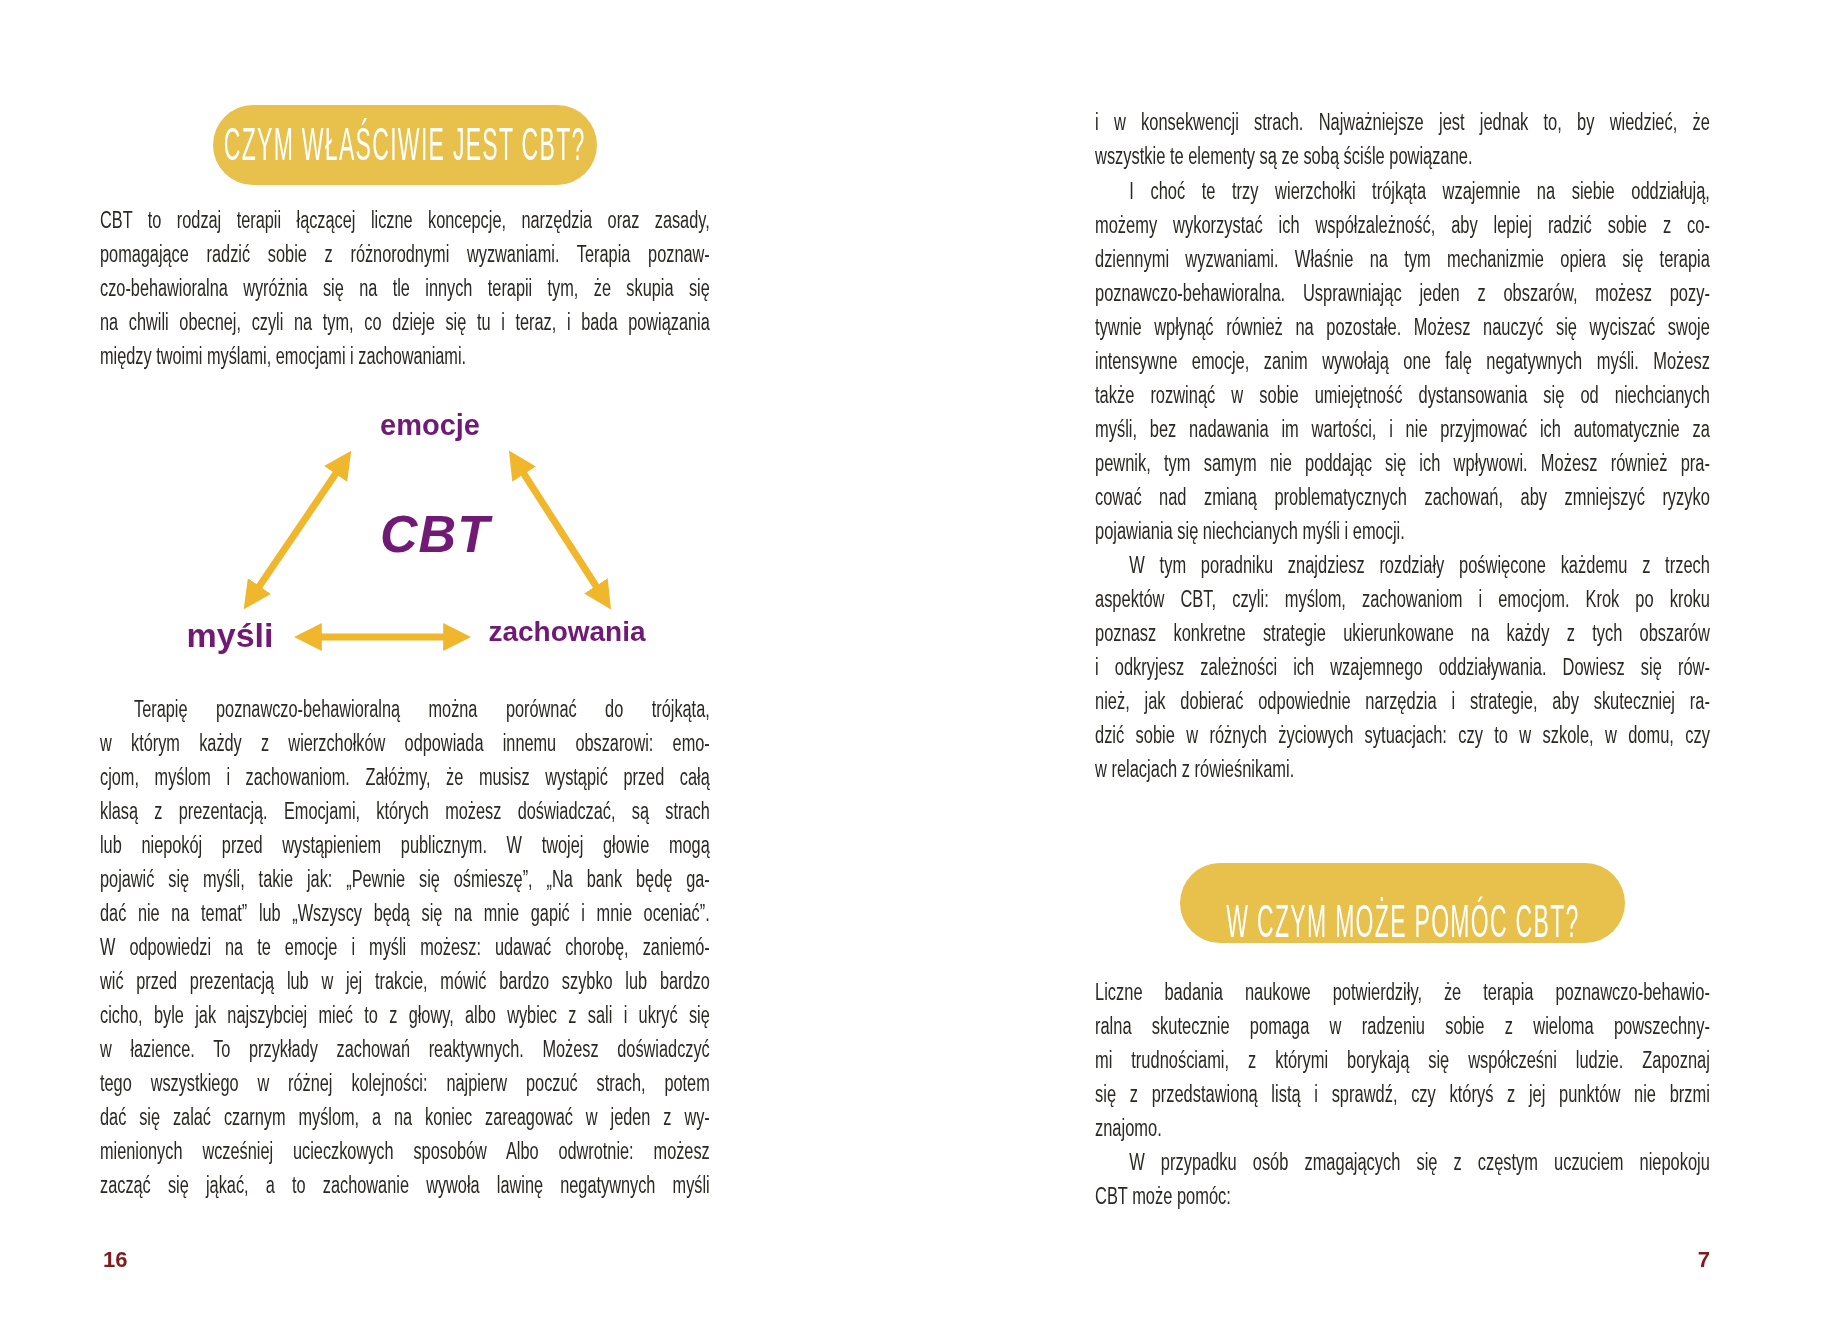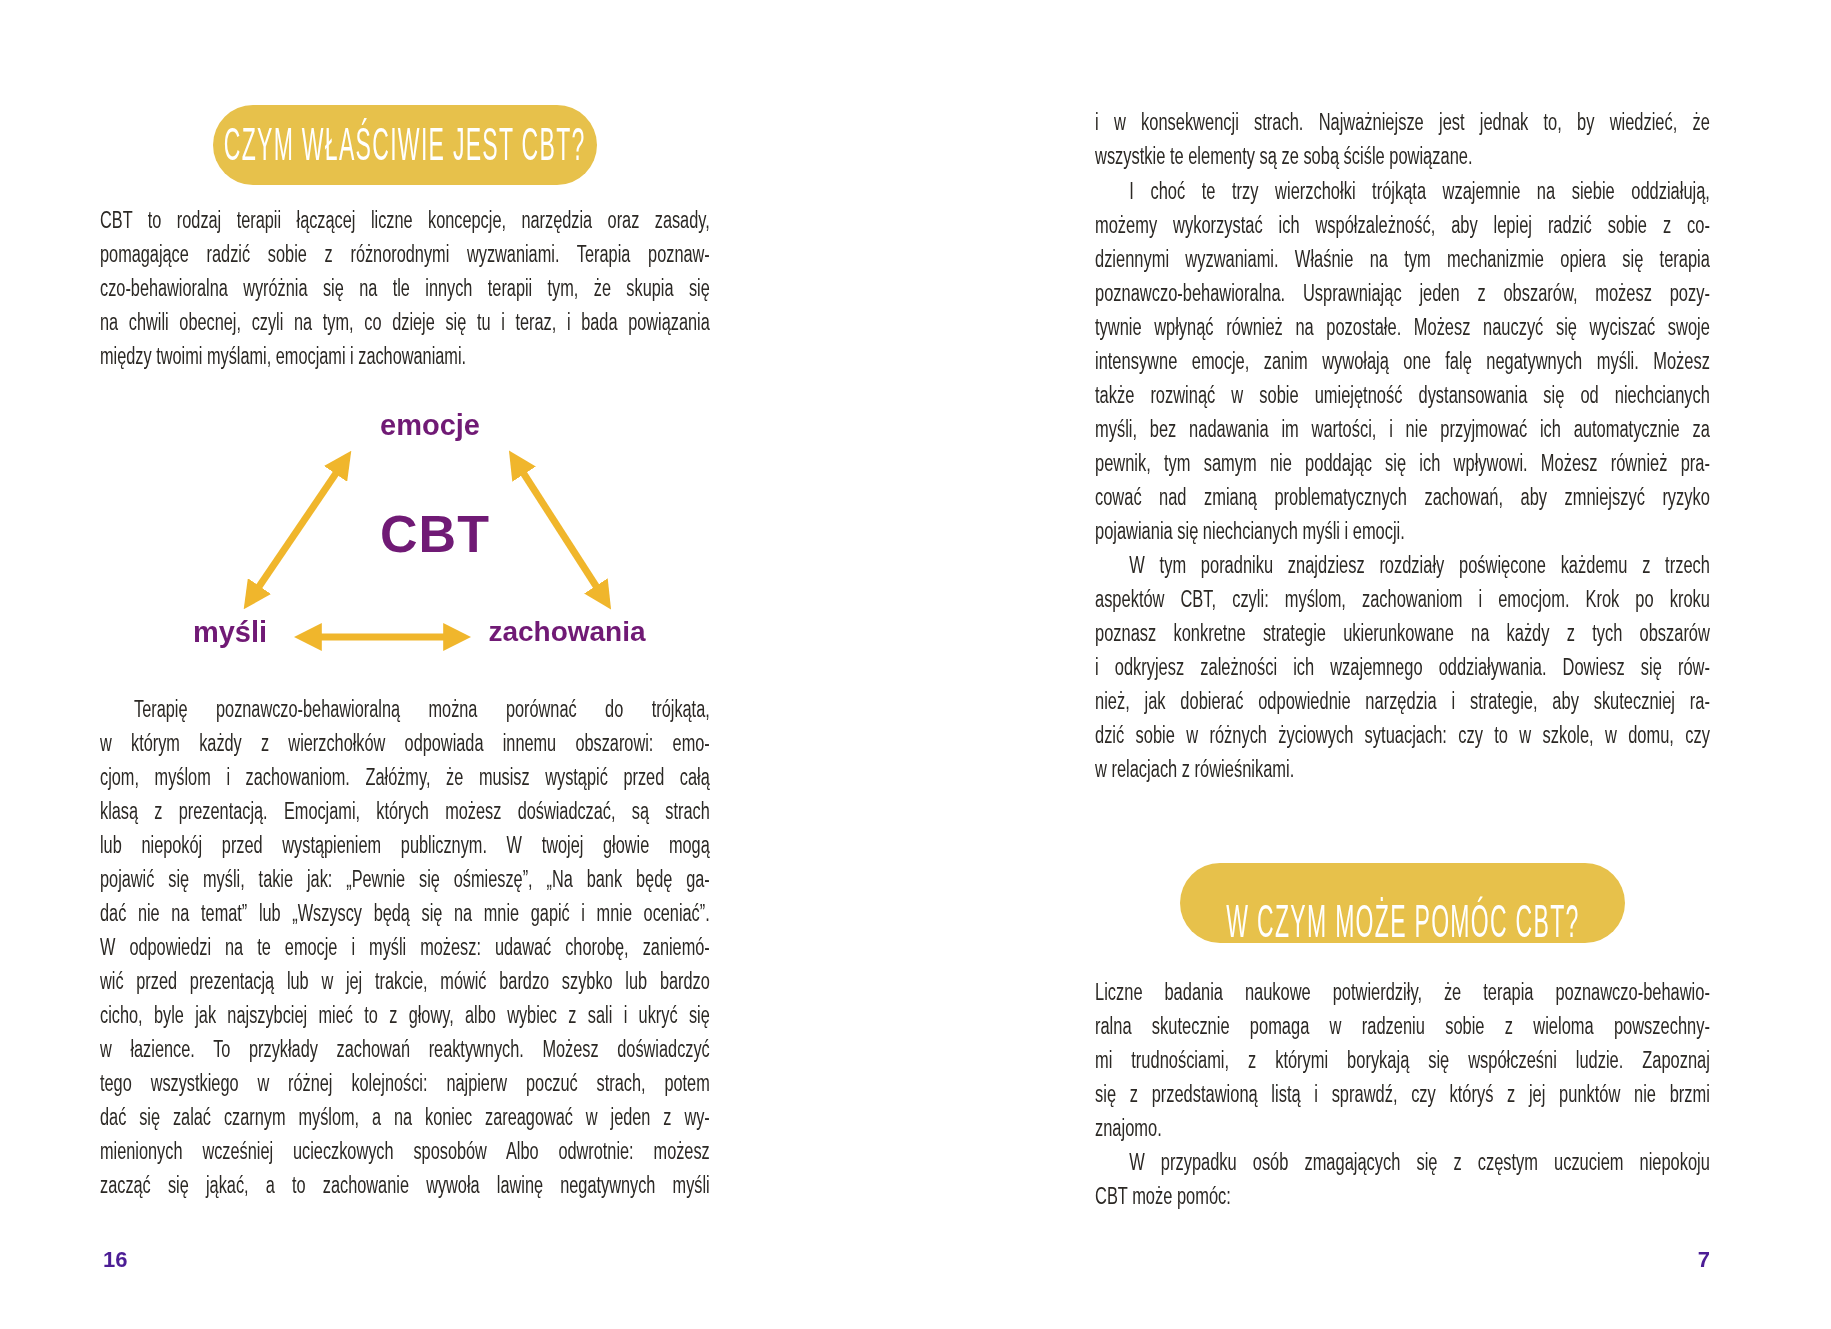--- a/index.html
+++ b/index.html
@@ -38,28 +38,28 @@
   .p-mechanism  { top:174px; }
   .p-guide      { top:548px; }
   .p-research   { top:975px; }
   .p-anxiety    { top:1145px; }
 
   .diagram-label {
     position:absolute; width:220px; text-align:center;
     color:#701a75; font-weight:700; line-height:1.1;
   }
   .lbl-emocje { top:410px; left:220px; font-size:29px; }
-  .lbl-cbt    { top:506px; left:225px; font-size:52px; letter-spacing:1px; }
-  .lbl-mysli  { top:617px; left:20px;  font-size:29px; }
+  .lbl-cbt    { top:506px; left:225px; font-size:52px; letter-spacing:1px;font-style:italic; }
+  .lbl-mysli  { top:617px; left:20px;  font-size:34px; }
   .lbl-zach   { top:617px; left:357px; font-size:28px; }
 
   .tri-arrows { position:absolute; top:400px; left:0; }
 
   .folio {
-    position:absolute; top:1247px; font-size:22px; font-weight:700; color:#4c1d95;
+    position:absolute; top:1247px; font-size:22px; font-weight:700; color:#7f1d1d;
   }
   .folio-left  { left:3px; }
   .folio-right { right:0; }
 </style>
 </head>
 <body>
 
 <div class="spread">
 
   <div class="col col-left">

